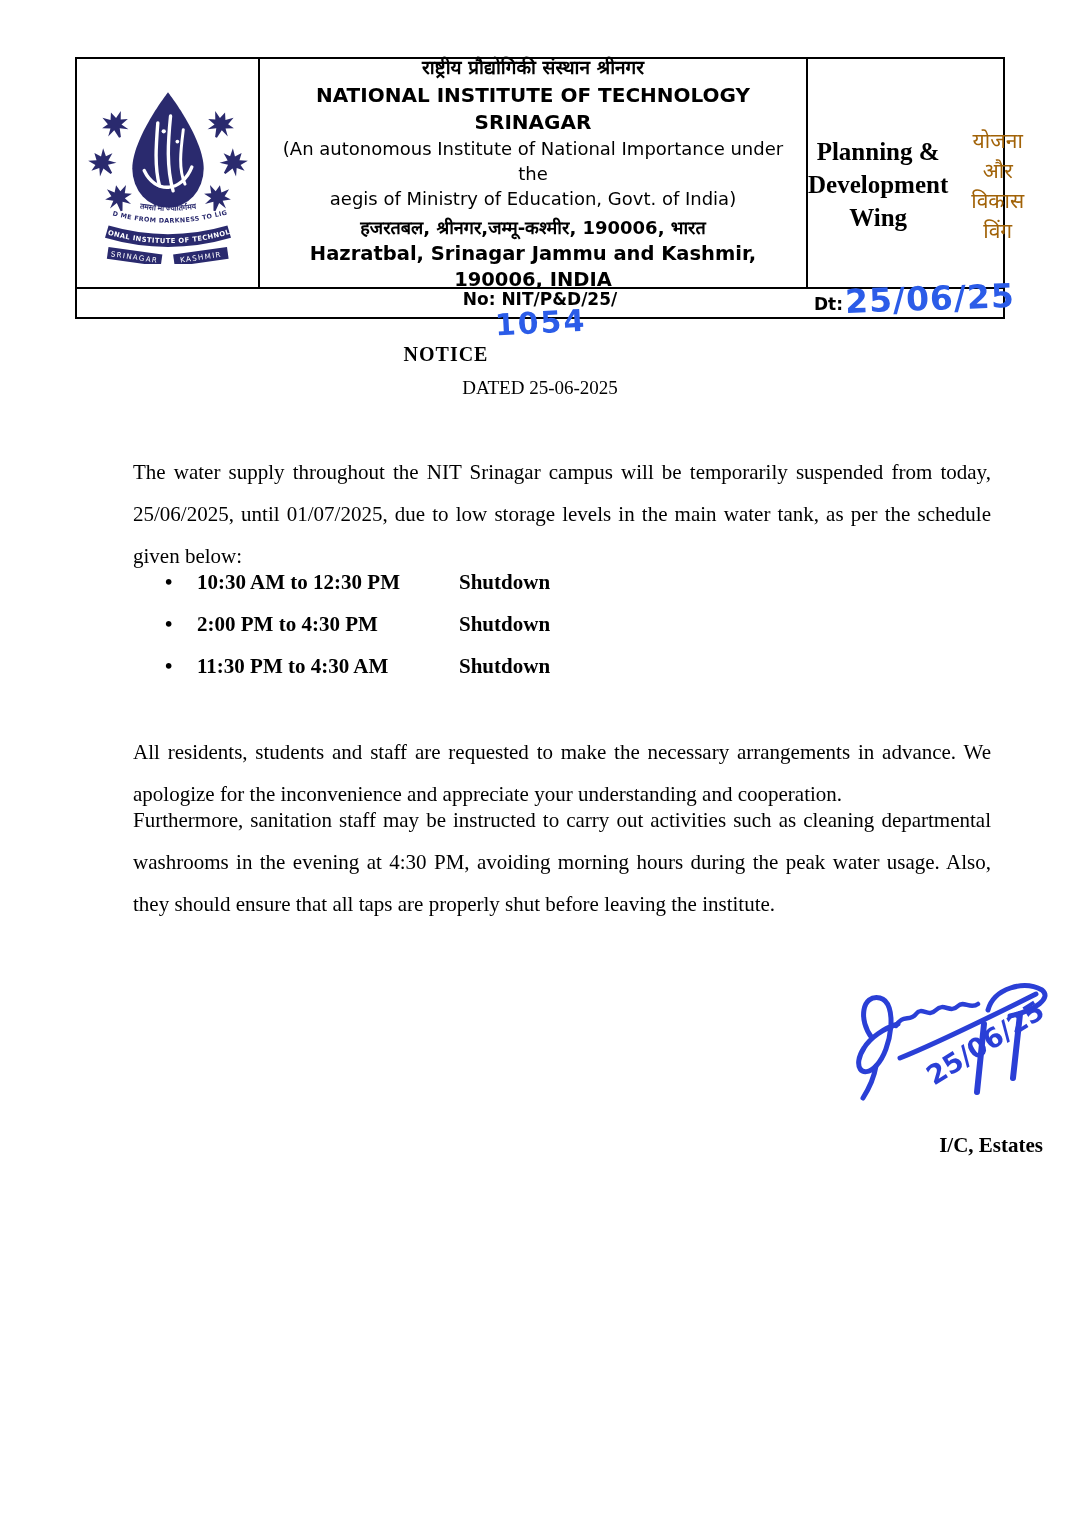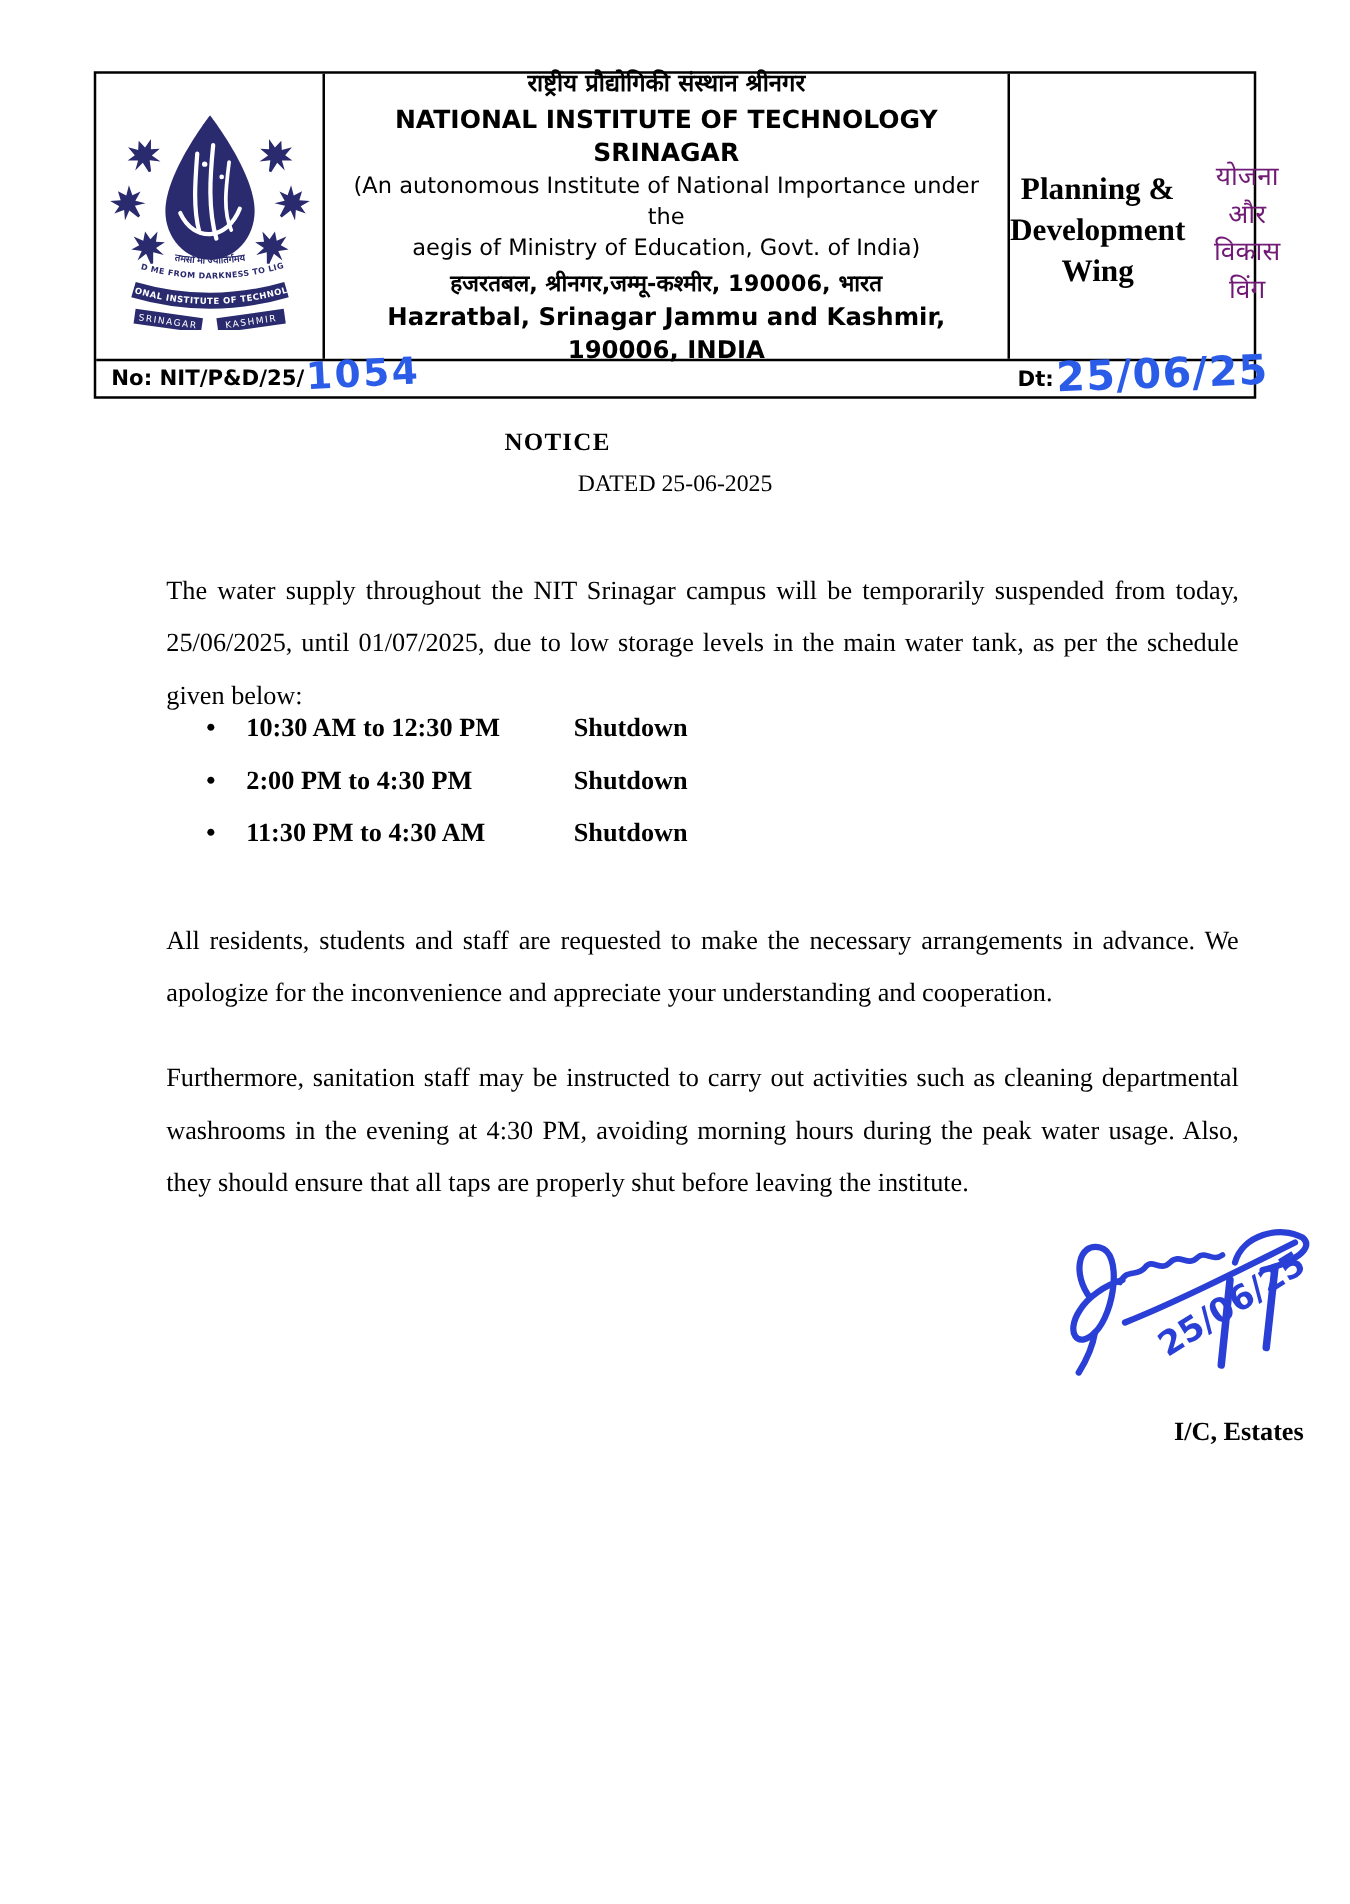--- a/index.html
+++ b/index.html
@@ -19,35 +19,35 @@
   .inst-name{font-size:20px;font-weight:bold;line-height:27px;margin-top:2px;}
   .paren-line{font-size:18px;line-height:25px;}
   .hindi-addr{font-size:18px;font-weight:bold;line-height:27px;margin-top:3px;}
   .addr-line{font-size:19.5px;font-weight:bold;line-height:26px;}
   .wing-cell{display:flex;flex-direction:row;align-items:center;padding-top:22px;}
   .wing-en{font-size:25px;font-weight:bold;line-height:33px;text-align:center;}
   .wing-hi{font-size:21px;line-height:30px;text-align:center;margin-top:4px;
            font-family:"DejaVu Sans",sans-serif;}
   .ref-row{grid-column:1 / span 3;border-top:2px solid #000;position:relative;
            font-family:"DejaVu Sans",sans-serif;font-weight:bold;font-size:17px;
-           display:flex;align-items:center;padding-left:12px;overflow:visible;}
+           display:flex;align-items:center;overflow:visible;flex-direction:column;}
   .hand{font-family:"DejaVu Sans",sans-serif;font-weight:bold;letter-spacing:2px;}
   .hand-no{display:inline-block;font-size:30px;transform:rotate(-3deg) translateY(-4px);margin-left:2px;}
   .dt-label{position:absolute;left:737px;top:5px;}
   .hand-dt{position:absolute;left:768px;top:-10px;font-size:33px;transform:rotate(-2deg);
            letter-spacing:1px;z-index:5;}
 
   
   .notice-title{position:absolute;left:0;top:343px;width:892px;text-align:center;
                 font-weight:bold;font-size:20px;letter-spacing:1px;}
   .notice-dated{position:absolute;left:0;top:377px;width:1080px;text-align:center;
                 font-weight:normal;font-size:19px;}
   .para{position:absolute;left:133px;width:858px;font-size:21px;line-height:42px;
         text-align:justify;}
-  .para1{top:430px;} .para2{top:710px;} .para3{top:820px;}
+  .para1{top:430px;} .para2{top:710px;} .para3{top:778px;}
 
   .schedule{position:absolute;left:165px;top:570px;width:600px;list-style:none;margin:0;padding:0;}
   .sched-item{display:flex;align-items:baseline;height:42px;font-weight:bold;font-size:21px;}
   .sched-bullet{width:32px;font-size:21px;}
   .sched-bullet::before{content:"\2022";}
   .sched-time{width:262px;}
 
   
   .sig-wrap{position:absolute;left:838px;top:978px;width:225px;height:125px;z-index:4;}
   .sig-block{position:absolute;left:818px;top:1078px;width:225px;text-align:right;
@@ -122,21 +122,21 @@
       <div class="addr-line">Hazratbal, Srinagar Jammu and Kashmir,</div>
       <div class="addr-line">190006, INDIA</div>
     </div>
 
     <div class="cell wing-cell">
       <div class="wing-en">
         <div>Planning &amp;</div>
         <div>Development</div>
         <div>Wing</div>
       </div>
-      <div class="wing-hi" style="color:#701a75;margin-left:23px;">
+      <div class="wing-hi" style="color:#a16207;margin-left:23px;">
         <div>योजना और विकास</div>
         <div>विंग</div>
       </div>
     </div>
 
     <div class="ref-row">
       <span>No: NIT/P&amp;D/25/</span>
       <span class="hand hand-no" style="color:#2b5ce8;">1054</span>
       <span class="dt-label">Dt:</span>
       <span class="hand hand-dt" style="color:#2b5ce8;">25/06/25</span>

